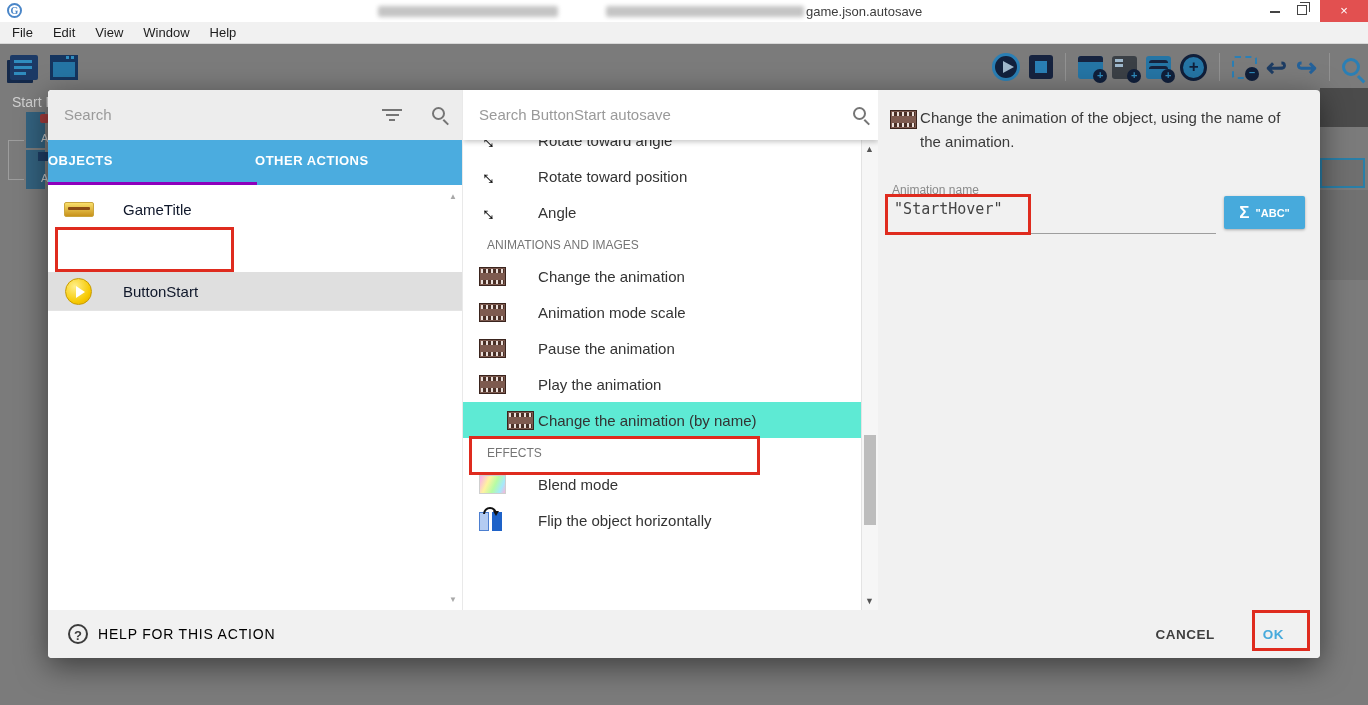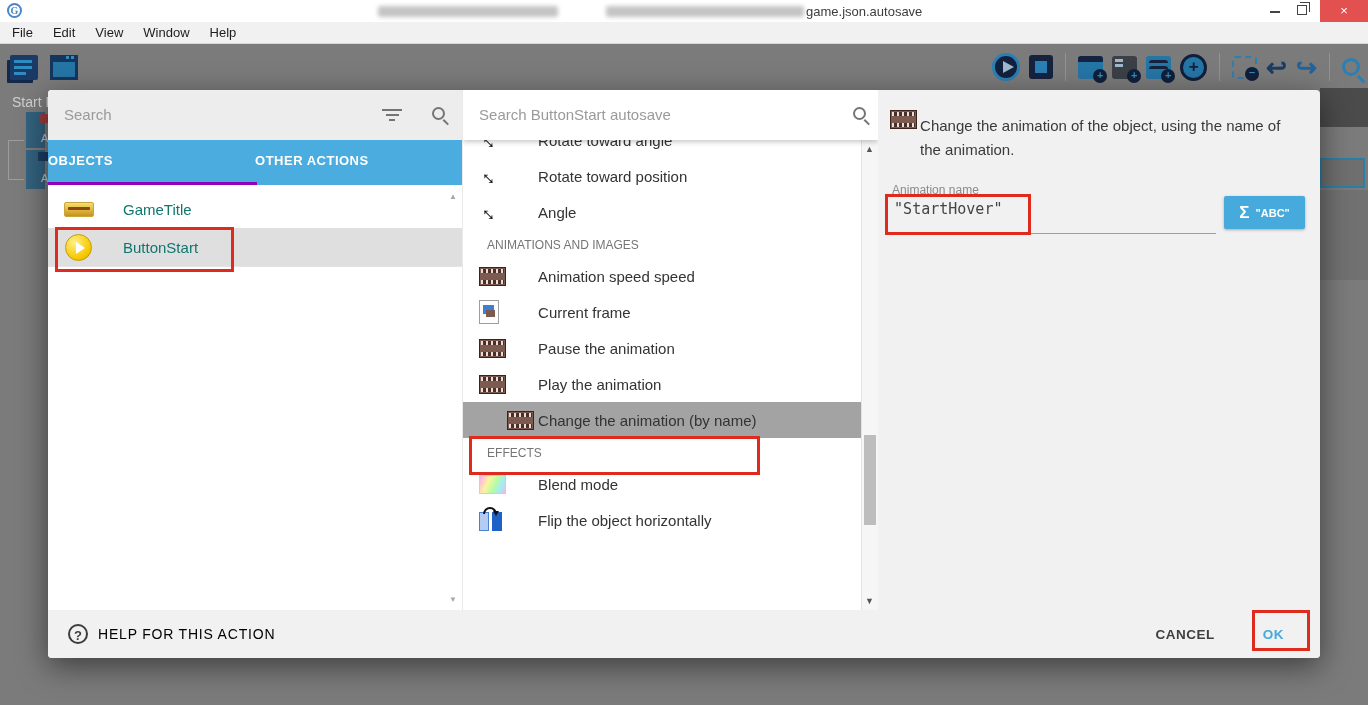--- a/index.html
+++ b/index.html
@@ -84,39 +84,39 @@
   .ic-filter { position:absolute; left:334px; top:19px; width:20px; }
   .ic-filter i { display:block; height:2px; background:#757575; margin:0 auto 3px; }
   .ic-filter i:nth-child(1){ width:20px; } .ic-filter i:nth-child(2){ width:13px; } .ic-filter i:nth-child(3){ width:6px; }
 
   .tabbar { height:45px; background:#4bacdf; display:flex; position:relative; }
   .tab { flex:1; text-align:left; line-height:42px; color:#ffffff; font-size:13px; font-weight:bold; letter-spacing:.5px; }
   .tab-indicator { position:absolute; bottom:0; left:0; width:209px; height:3px; background:#8e00bb; }
 
   .obj-list { position:relative; }
   .obj-row { height:38px; display:flex; align-items:center; position:relative; }
-  .obj-row.selected { background:#dfdfdf; }
-  .obj-row .obj-label { font-size:15px; color:#0f766e; position:absolute; left:75px; }
+  .obj-row.selected { background:#dfdfdf;margin-top:44px; }
+  .obj-row .obj-label { font-size:15px; color:#0f172a; position:absolute; left:75px; }
   .obj-divider { height:1px; background:#e4e4e4; }
   .thumb-gametitle { position:absolute; left:16px; width:30px; height:15px; border:1px solid #caa53d; border-radius:2px;
       background:linear-gradient(#f9df6a, #c8921c); }
   .thumb-gametitle::before { content:""; position:absolute; left:3px; top:4px; right:3px; height:3px; background:#8a4a12; border-radius:1px; }
   .thumb-buttonstart { position:absolute; left:17px; width:27px; height:27px; border-radius:50%; border:1px solid #c79b00;
       background:radial-gradient(circle at 35% 30%, #ffef8a, #f7c900 65%, #dfa600); }
   .thumb-buttonstart::before { content:""; position:absolute; left:10px; top:7px; border-left:9px solid #ffffff; border-top:6px solid transparent; border-bottom:6px solid transparent; }
 
   .mini-scroll { position:absolute; right:2px; top:100px; bottom:4px; width:12px; }
   .mini-scroll .up { position:absolute; top:2px; left:1px; font-size:8px; color:#a8a8a8; }
   .mini-scroll .down { position:absolute; bottom:2px; left:1px; font-size:8px; color:#a8a8a8; }
 
   
   .action-list { position:absolute; top:50px; left:0; right:17px; bottom:0; overflow:hidden; }
   .act-row { height:36px; display:flex; align-items:center; position:relative; }
   .act-row.clipped { margin-top:-18px; }
-  .act-row.selected { background:#a3a3a3;padding-left:28px; }
+  .act-row.selected { background:#5eead4;padding-left:28px; }
   .act-label { position:absolute; left:75px; font-size:15px; color:#333333; white-space:nowrap; }
   .sec-header { height:28px; line-height:30px; padding-left:24px; font-size:12px; color:#757575; }
   .act-icon { position:absolute; left:16px; }
 
   .icon-rotate { width:24px; height:24px; font-size:20px; color:#111; transform:rotate(45deg); text-align:center; line-height:24px; font-weight:bold; }
   .icon-film { width:27px; height:19px; background:#7d5a4f; border:1px solid #3a241e; position:relative; }
   .icon-film::before, .icon-film::after { content:""; position:absolute; left:1px; right:1px; height:4px;
       background:repeating-linear-gradient(90deg,#e8ddd8 0 2px,#4a2f26 2px 5px); }
   .icon-film::before { top:1px; } .icon-film::after { bottom:1px; }
   .icon-frame { width:20px; height:24px; background:#fdfdfd; border:1px solid #9e9e9e; position:relative; }
@@ -129,21 +129,21 @@
   .icon-flip .r { position:absolute; right:0; top:3px; width:10px; height:19px; background:#1e62c8; }
   .icon-flip .arc { position:absolute; left:4px; top:-2px; width:14px; height:7px; border:2px solid #111; border-bottom:none; border-radius:10px 10px 0 0; }
   .icon-flip .arc::after { content:""; position:absolute; right:-4px; top:2px; border-top:5px solid #111; border-left:3px solid transparent; border-right:3px solid transparent; }
 
   .mid-scrollbar { position:absolute; right:0; top:50px; bottom:0; width:17px; background:#f6f6f6; border-left:1px solid #e3e3e3; }
   .mid-scrollbar .up { position:absolute; top:4px; left:3px; font-size:9px; color:#555; }
   .mid-scrollbar .down { position:absolute; bottom:4px; left:3px; font-size:9px; color:#555; }
   .mid-scrollbar .thumb { position:absolute; left:2px; top:295px; width:12px; height:90px; background:#bdbdbd; }
 
   
-  .desc-row { position:relative; padding:24px 14px 0 14px; }
+  .desc-row { position:relative; padding:16px 14px 0 14px; }
   .desc-icon { position:absolute; left:12px; top:20px; }
   .desc-text { margin-left:28px; font-size:15px; color:#3a3a3a; line-height:24px; max-width:390px; }
   .field-label { position:absolute; left:14px; top:93px; font-size:12px; color:#8a8a8a; }
   .field-value { position:absolute; left:16px; top:110px; font-family:"DejaVu Sans Mono", monospace; font-size:15px; color:#444444; }
   .field-underline { position:absolute; left:12px; top:143px; width:326px; height:1px; background:#9e9e9e; }
   .expr-button { position:absolute; left:346px; top:106px; width:81px; height:33px; background:#47aadc; border-radius:2px;
       box-shadow:0 1px 3px rgba(0,0,0,.3); display:flex; align-items:center; justify-content:center; gap:6px; color:#fff; }
   .expr-sigma { font-size:17px; font-weight:bold; }
   .expr-label { font-size:11px; font-weight:bold; }
 
@@ -283,25 +283,25 @@
             <span class="act-icon icon-rotate">↔</span>
             <span class="act-label">Rotate toward position</span>
           </div>
           <div class="act-row">
             <span class="act-icon icon-rotate">↔</span>
             <span class="act-label">Angle</span>
           </div>
           <div class="sec-header">ANIMATIONS AND IMAGES</div>
           <div class="act-row">
             <span class="act-icon icon-film"></span>
-            <span class="act-label">Animation speed speed</span>
-          </div>
-          <div class="act-row">
-            <span class="act-icon icon-frame"></span>
-            <span class="act-label">Current frame</span>
+            <span class="act-label">Change the animation</span>
+          </div>
+          <div class="act-row">
+            <span class="act-icon icon-film"></span>
+            <span class="act-label">Animation mode scale</span>
           </div>
           <div class="act-row">
             <span class="act-icon icon-film"></span>
             <span class="act-label">Pause the animation</span>
           </div>
           <div class="act-row">
             <span class="act-icon icon-film"></span>
             <span class="act-label">Play the animation</span>
           </div>
           <div class="act-row selected">

